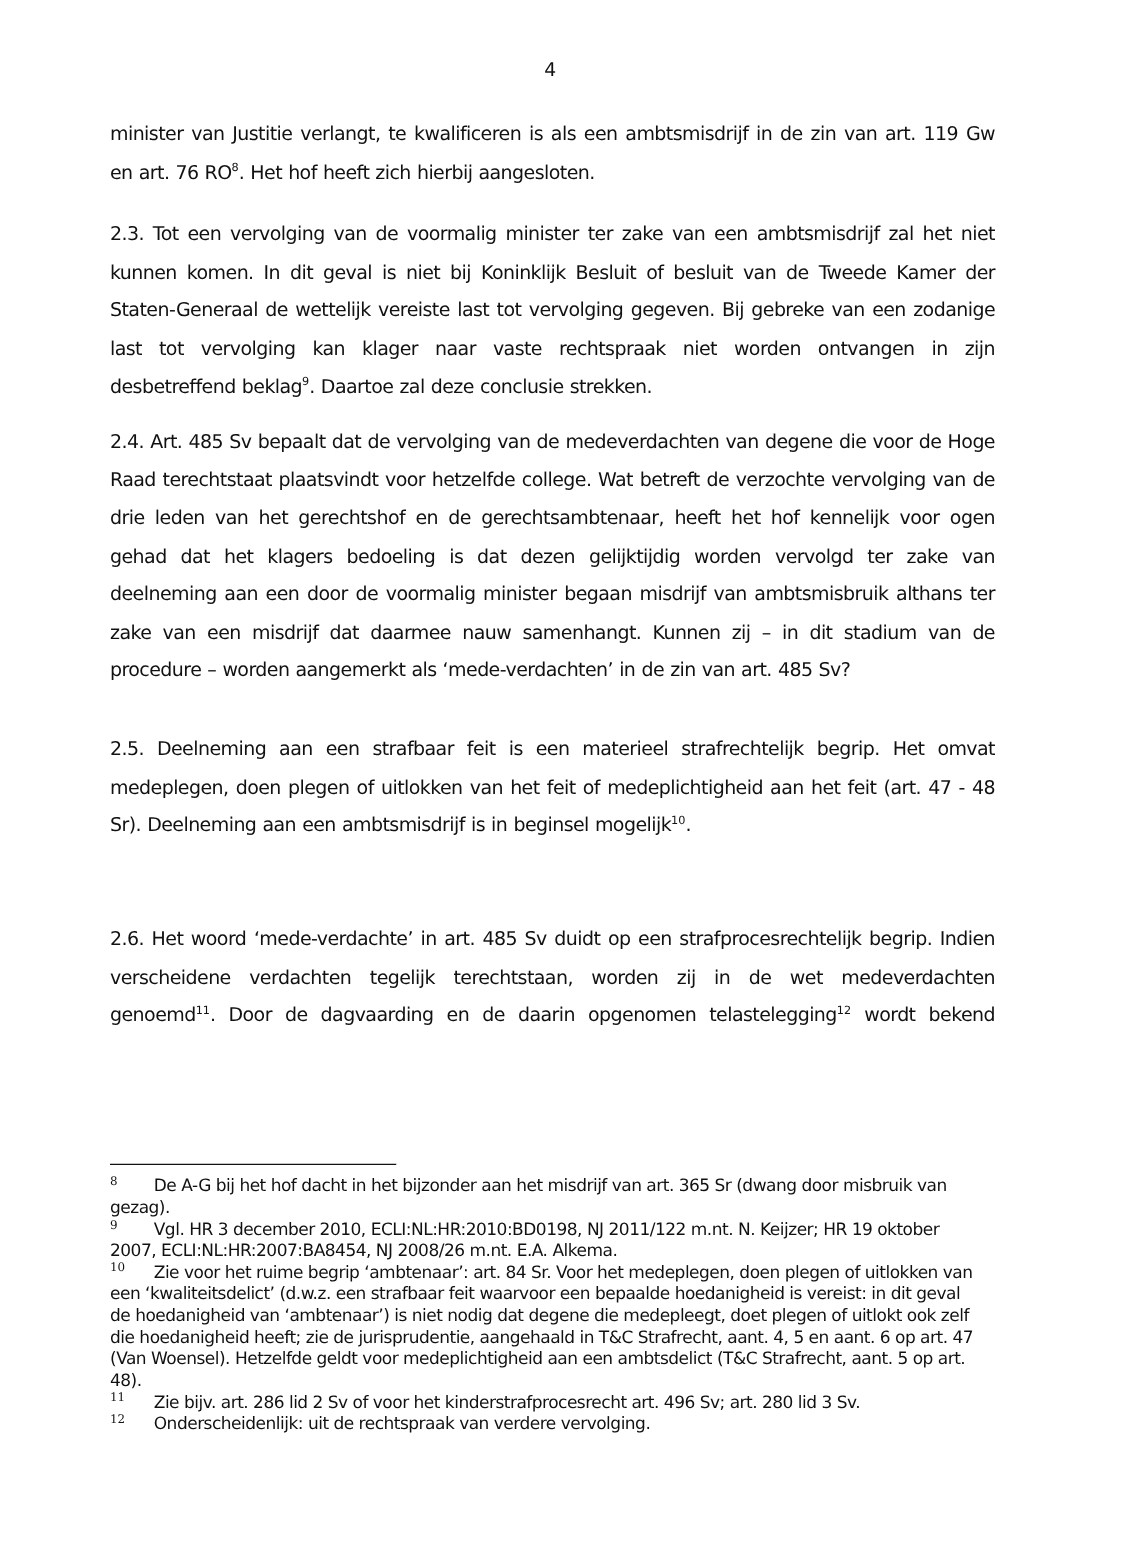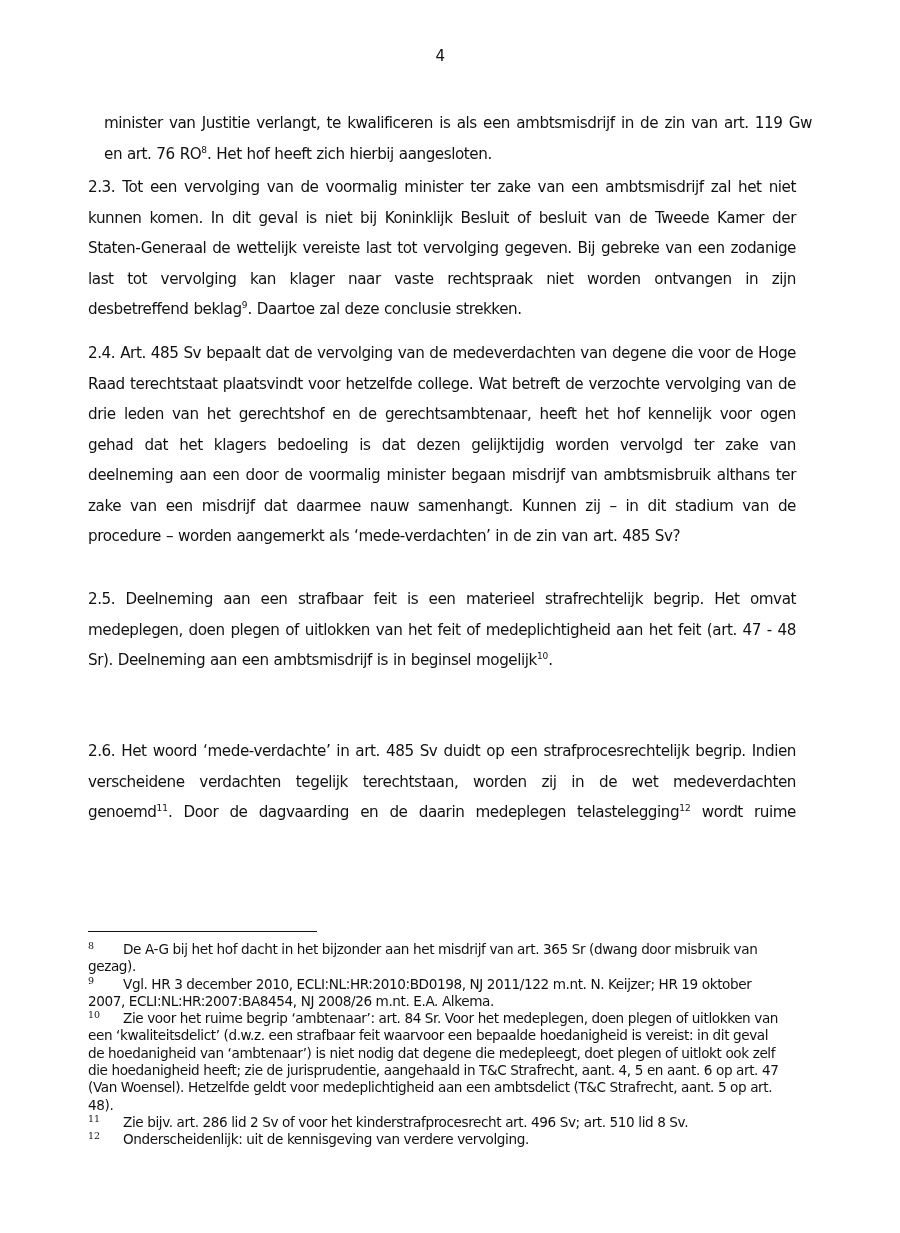--- a/index.html
+++ b/index.html
@@ -34,21 +34,21 @@
       font-size: 9.5px; letter-spacing: 0;
     }
     .fn-first { padding-left: 35px; display: inline; }
     .fn.hang .fn-text { display: block; padding-left: 35px; }
   </style>
 </head>
 <body>
 
 <div class="page-number">4</div>
 
-<div class="body-text" style="top: 108px; margin-left: 16px;">
+<div class="body-text" style="top: 92px;">
   <p class="para">
     <span>minister van Justitie verlangt, te kwalificeren is als een ambtsmisdrijf in de zin van art. 119 Gw en art. 76 RO</span><sup>8</sup><span>. Het hof heeft zich hierbij aangesloten.</span>
   </p>
 </div>
 
 <div class="body-text" style="top: 172px;">
   <p class="para">
     <span>2.3. Tot een vervolging van de voormalig minister ter zake van een ambtsmisdrijf zal het niet kunnen komen. In dit geval is niet bij Koninklijk Besluit of besluit van de Tweede Kamer der Staten-Generaal de wettelijk vereiste last tot vervolging gegeven. Bij gebreke van een zodanige last tot vervolging kan klager naar vaste rechtspraak niet worden ontvangen in zijn desbetreffend beklag</span><sup>9</sup><span>. Daartoe zal deze conclusie strekken.</span>
   </p>
 </div>
@@ -60,40 +60,40 @@
 </div>
 
 <div class="body-text" style="top: 584px;">
   <p class="para">
     <span>2.5. Deelneming aan een strafbaar feit is een materieel strafrechtelijk begrip. Het omvat medeplegen, doen plegen of uitlokken van het feit of medeplichtigheid aan het feit (art. 47 - 48 Sr). Deelneming aan een ambtsmisdrijf is in beginsel mogelijk</span><sup>10</sup><span>.</span>
   </p>
 </div>
 
 <div class="body-text" style="top: 736px;">
   <p class="para" style="text-align-last: justify;">
-    <span>2.6. Het woord ‘mede-verdachte’ in art. 485 Sv duidt op een strafprocesrechtelijk begrip. Indien verscheidene verdachten tegelijk terechtstaan, worden zij in de wet medeverdachten genoemd</span><sup>11</sup><span>. Door de dagvaarding en de daarin medeplegen telastelegging</span><sup>12</sup><span> wordt ruime</span>
+    <span>2.6. Het woord ‘mede-verdachte’ in art. 485 Sv duidt op een strafprocesrechtelijk begrip. Indien verscheidene verdachten tegelijk terechtstaan, worden zij in de wet medeverdachten genoemd</span><sup>11</sup><span>. Door de dagvaarding en de daarin opgenomen telastelegging</span><sup>12</sup><span> wordt bekend</span>
   </p>
 </div>
 
 <div class="footnote-rule"></div>
 
 <div class="footnotes">
   <p class="fn">
     <span class="fn-num">8</span>
     <span class="fn-first">De A-G bij het hof dacht in het bijzonder aan het misdrijf van art. 365 Sr (dwang door misbruik van gezag).</span>
   </p>
   <p class="fn">
     <span class="fn-num">9</span>
     <span class="fn-first">Vgl. HR 3 december 2010, ECLI:NL:HR:2010:BD0198, NJ 2011/122 m.nt. N. Keijzer; HR 19 oktober 2007, ECLI:NL:HR:2007:BA8454, NJ 2008/26 m.nt. E.A. Alkema.</span>
   </p>
   <p class="fn">
     <span class="fn-num">10</span>
     <span class="fn-first">Zie voor het ruime begrip ‘ambtenaar’: art. 84 Sr. Voor het medeplegen, doen plegen of uitlokken van een ‘kwaliteitsdelict’ (d.w.z. een strafbaar feit waarvoor een bepaalde hoedanigheid is vereist: in dit geval de hoedanigheid van ‘ambtenaar’) is niet nodig dat degene die medepleegt, doet plegen of uitlokt ook zelf die hoedanigheid heeft; zie de jurisprudentie, aangehaald in T&amp;C Strafrecht, aant. 4, 5 en aant. 6 op art. 47 (Van Woensel). Hetzelfde geldt voor medeplichtigheid aan een ambtsdelict (T&amp;C Strafrecht, aant. 5 op art. 48).</span>
   </p>
   <p class="fn hang">
     <span class="fn-num">11</span>
-    <span class="fn-text">Zie bijv. art. 286 lid 2 Sv of voor het kinderstrafprocesrecht art. 496 Sv; art. 510 lid 8 Sv.</span>
+    <span class="fn-text">Zie bijv. art. 286 lid 2 Sv of voor het kinderstrafprocesrecht art. 496 Sv; art. 280 lid 3 Sv.</span>
   </p>
   <p class="fn hang">
     <span class="fn-num">12</span>
-    <span class="fn-text">Onderscheidenlijk: uit de kennisgeving van verdere vervolging.</span>
+    <span class="fn-text">Onderscheidenlijk: uit de rechtspraak van verdere vervolging.</span>
   </p>
 </div>
 
 </body></html>

